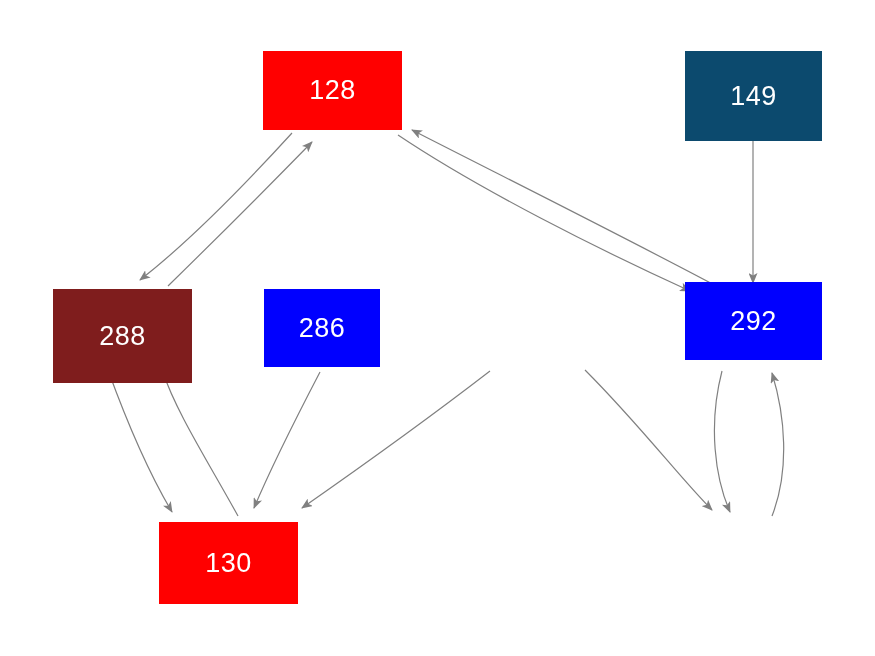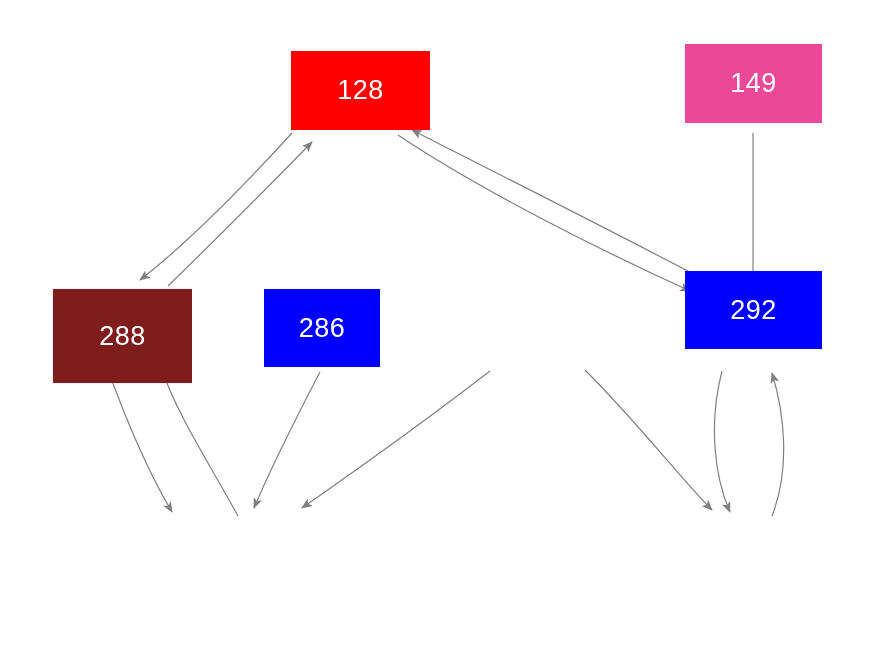--- a/index.html
+++ b/index.html
@@ -72,30 +72,33 @@
         <path d="M 238,516 C 210,465 175,410 163,372" fill="none" stroke="#808080" stroke-width="1.2" marker-end="url(#arrowhead)"></path>
         <path d="M 320,372 C 295,420 270,470 254,508" fill="none" stroke="#808080" stroke-width="1.2" marker-end="url(#arrowhead)"></path>
         <path d="M 490,371 C 420,425 345,478 302,508" fill="none" stroke="#808080" stroke-width="1.2" marker-end="url(#arrowhead)"></path>
         <path d="M 585,370 C 640,425 680,478 712,510" fill="none" stroke="#808080" stroke-width="1.2" marker-end="url(#arrowhead)"></path>
         <path d="M 722,371 C 708,425 715,478 730,512" fill="none" stroke="#808080" stroke-width="1.2" marker-end="url(#arrowhead)"></path>
         <path d="M 772,516 C 790,470 785,415 772,373" fill="none" stroke="#808080" stroke-width="1.2" marker-end="url(#arrowhead)"></path>
       </g>
   </svg>
 
   <div id="node-layer">
-      <div class="graph-node" style="left: 263px; top: 51px; width: 139px; height: 79px; background: rgb(255, 0, 0); margin-left: 28px;">
+      <div class="graph-node" style="left: 263px; top: 51px; width: 139px; height: 79px; background: rgb(255, 0, 0);">
         <span class="node-label" style="color: rgb(255, 255, 255);">128</span>
       </div>
-      <div class="graph-node" style="left: 685px; top: 44px; width: 137px; height: 79px; background: #ec4899;">
+      <div class="graph-node" style="left: 685px; top: 51px; width: 137px; height: 90px; background: #0c4a6e;">
         <span class="node-label" style="color: rgb(255, 255, 255);">149</span>
       </div>
       <div class="graph-node" style="left: 53px; top: 289px; width: 139px; height: 94px; background: #7f1d1d;">
         <span class="node-label" style="color: rgb(255, 255, 255);">288</span>
       </div>
       <div class="graph-node" style="left: 264px; top: 289px; width: 116px; height: 78px; background: rgb(0, 0, 255);">
         <span class="node-label" style="color: rgb(255, 255, 255);">286</span>
       </div>
-      <div class="graph-node" style="left: 685px; top: 271px; width: 137px; height: 78px; background: rgb(0, 0, 255);">
+      <div class="graph-node" style="left: 685px; top: 282px; width: 137px; height: 78px; background: rgb(0, 0, 255);">
         <span class="node-label" style="color: rgb(255, 255, 255);">292</span>
+      </div>
+      <div class="graph-node" style="left: 159px; top: 522px; width: 139px; height: 82px; background: rgb(255, 0, 0);">
+        <span class="node-label" style="color: rgb(255, 255, 255);">130</span>
       </div>
     </div>
 
 </div>
 
 </body></html>

